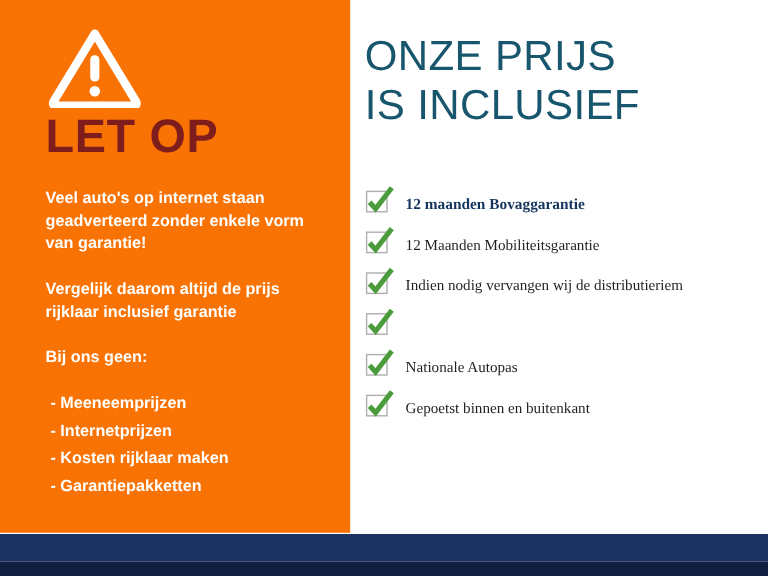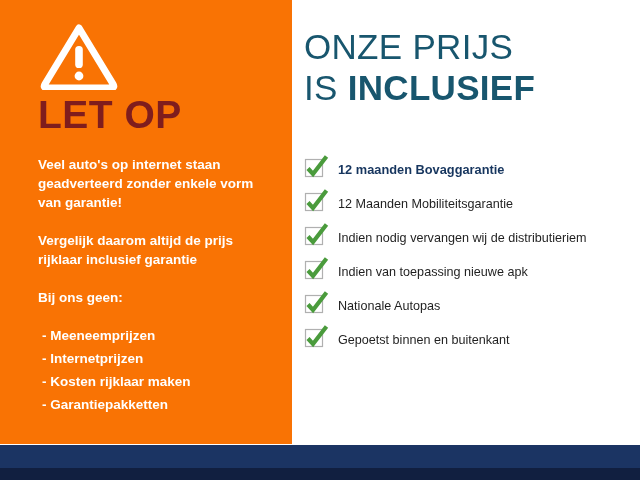--- a/index.html
+++ b/index.html
@@ -96,30 +96,31 @@
     position: absolute;
     left: 12px;
     top: 26px;
     font-size: 35px;
     line-height: 41px;
     font-weight: normal;
     color: #18566E;
     letter-spacing: 0.3px;
   }
   .headline .line2 { display: block; }
-  .headline .strong { font-weight: bold; }
+  .headline .strong { font-weight: normal; }
 
   .check-list {
     position: absolute;
     left: 10px;
     top: 153px;
     width: 336px;
     list-style: none;
     margin: 0;
     padding: 0;
+    font-family: Liberation Serif, serif;
   }
   .check-list li {
     position: relative;
     height: 34px;
     padding-left: 36px;
     display: flex;
     align-items: center;
   }
   .check-box {
     position: absolute;
@@ -236,21 +237,20 @@
         <span class="check-label">Indien nodig vervangen wij de distributieriem</span>
       </li>
 
       <li>
         <span class="check-box">
           <svg viewBox="0 0 26 26" xmlns="http://www.w3.org/2000/svg">
             <rect x="2.5" y="5.5" width="17" height="17" fill="#FFFFFF" stroke="#B0B0B0" stroke-width="1.2"></rect>
             <path d="M5 14.5 L10 20 L23.5 2.5" fill="none" stroke="#4A9B3C" stroke-width="4.2" stroke-linecap="butt" stroke-linejoin="miter"></path>
           </svg>
         </span>
-        <span class="check-label">Indien van toepassing nieuwe apk</span>
       </li>
 
       <li>
         <span class="check-box">
           <svg viewBox="0 0 26 26" xmlns="http://www.w3.org/2000/svg">
             <rect x="2.5" y="5.5" width="17" height="17" fill="#FFFFFF" stroke="#B0B0B0" stroke-width="1.2"></rect>
             <path d="M5 14.5 L10 20 L23.5 2.5" fill="none" stroke="#4A9B3C" stroke-width="4.2" stroke-linecap="butt" stroke-linejoin="miter"></path>
           </svg>
         </span>
         <span class="check-label">Nationale Autopas</span>

